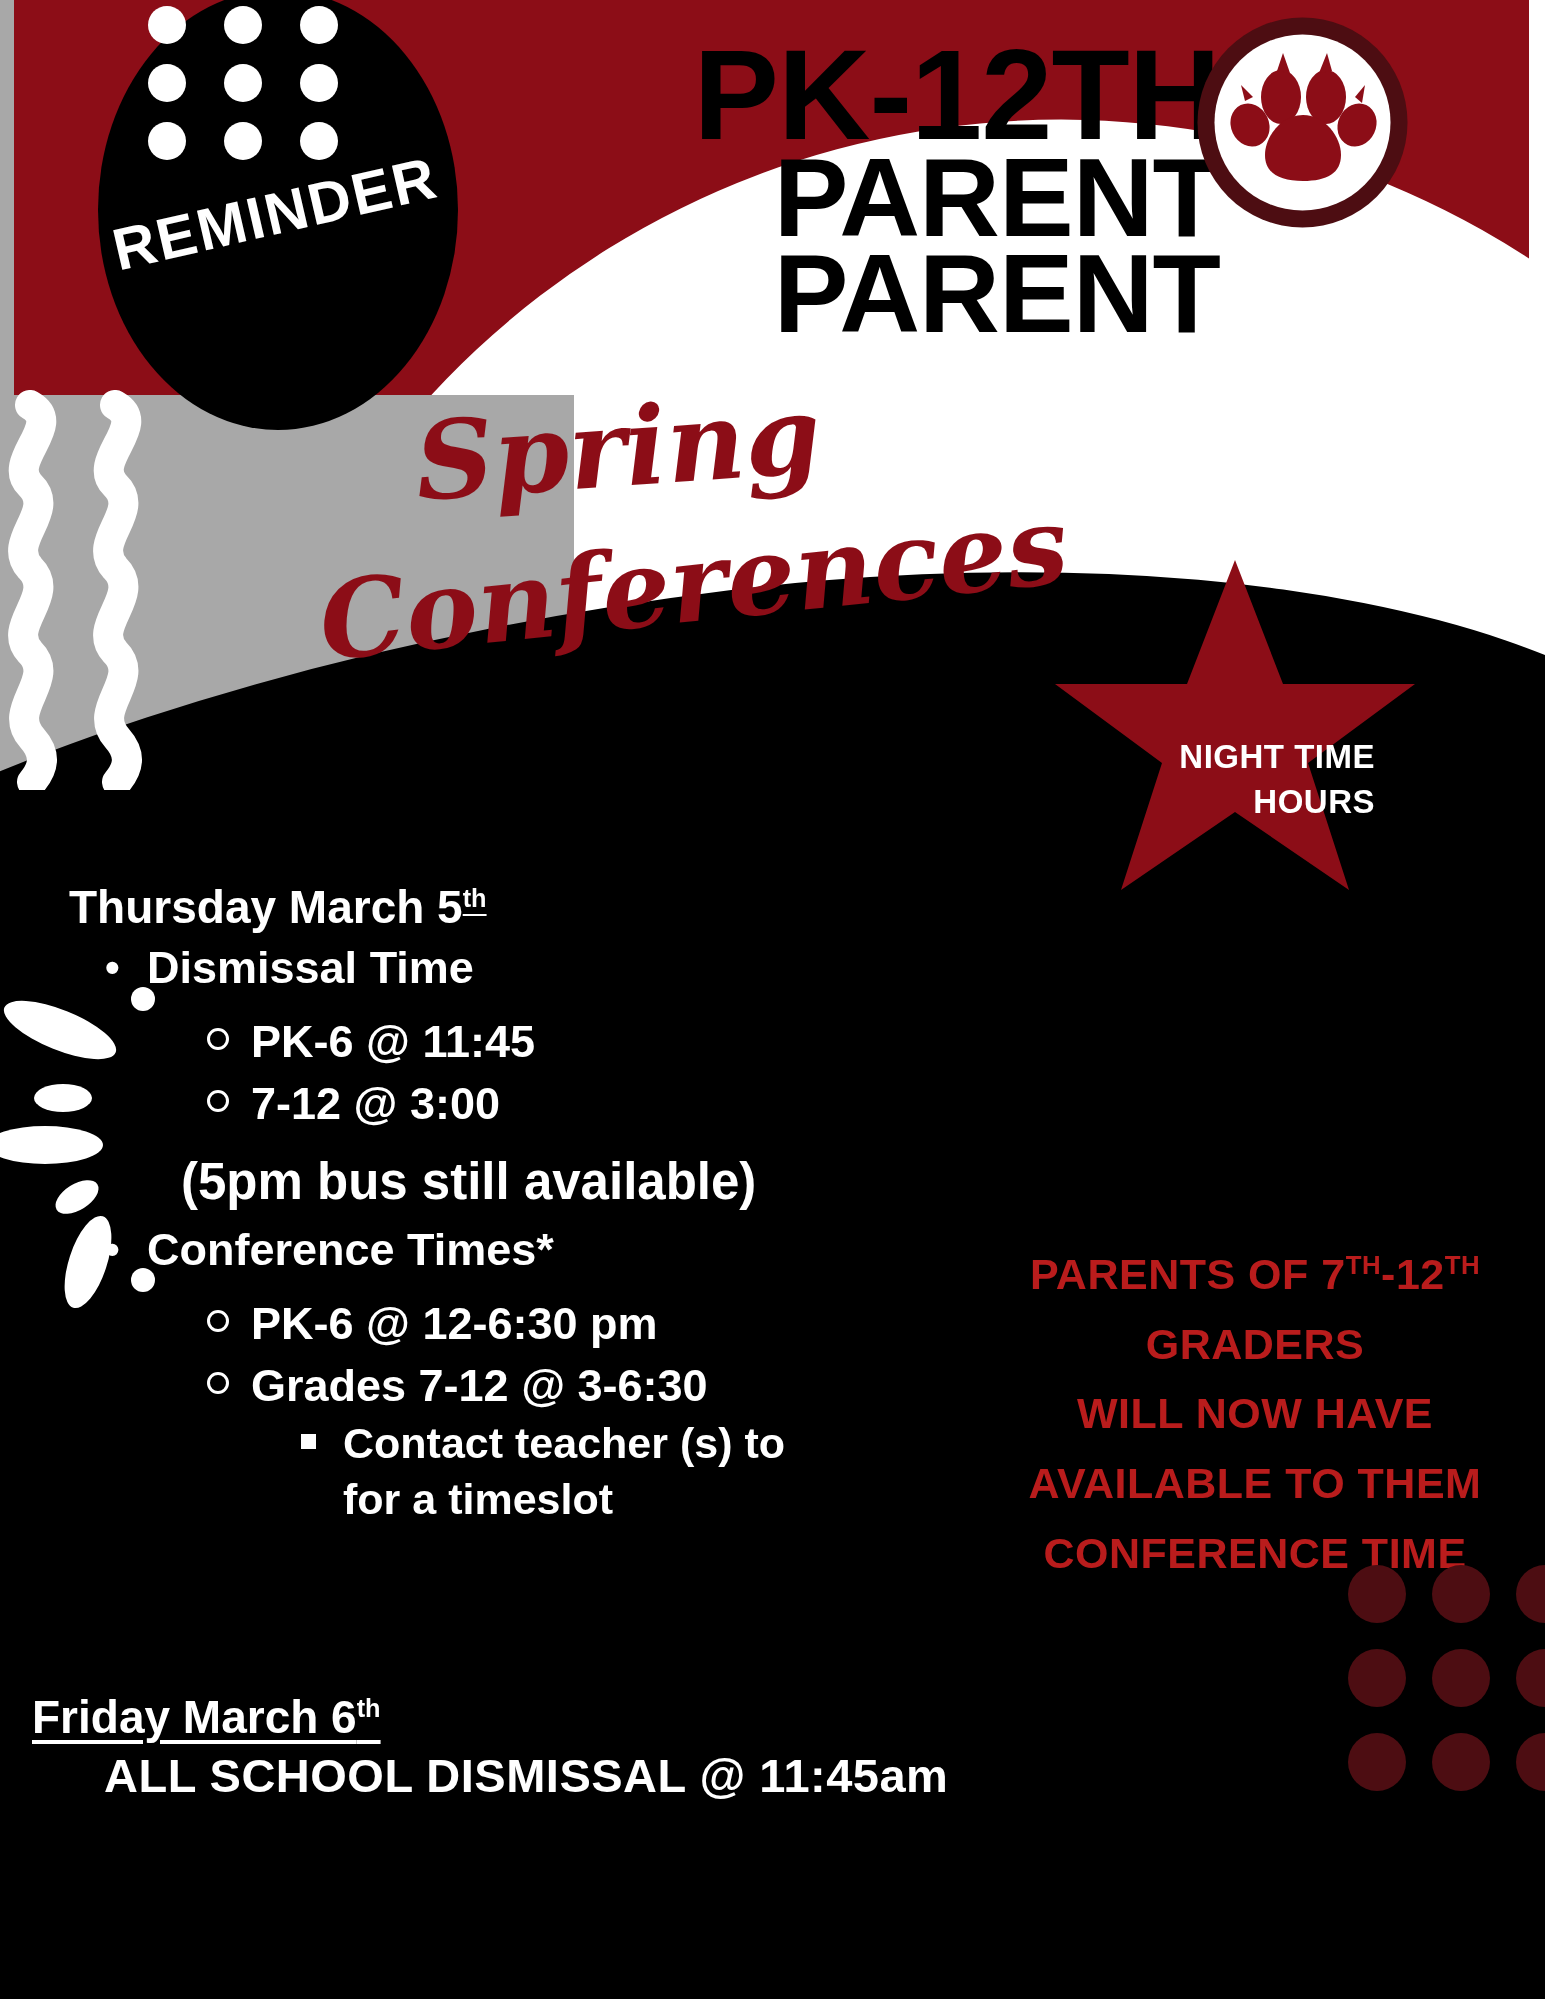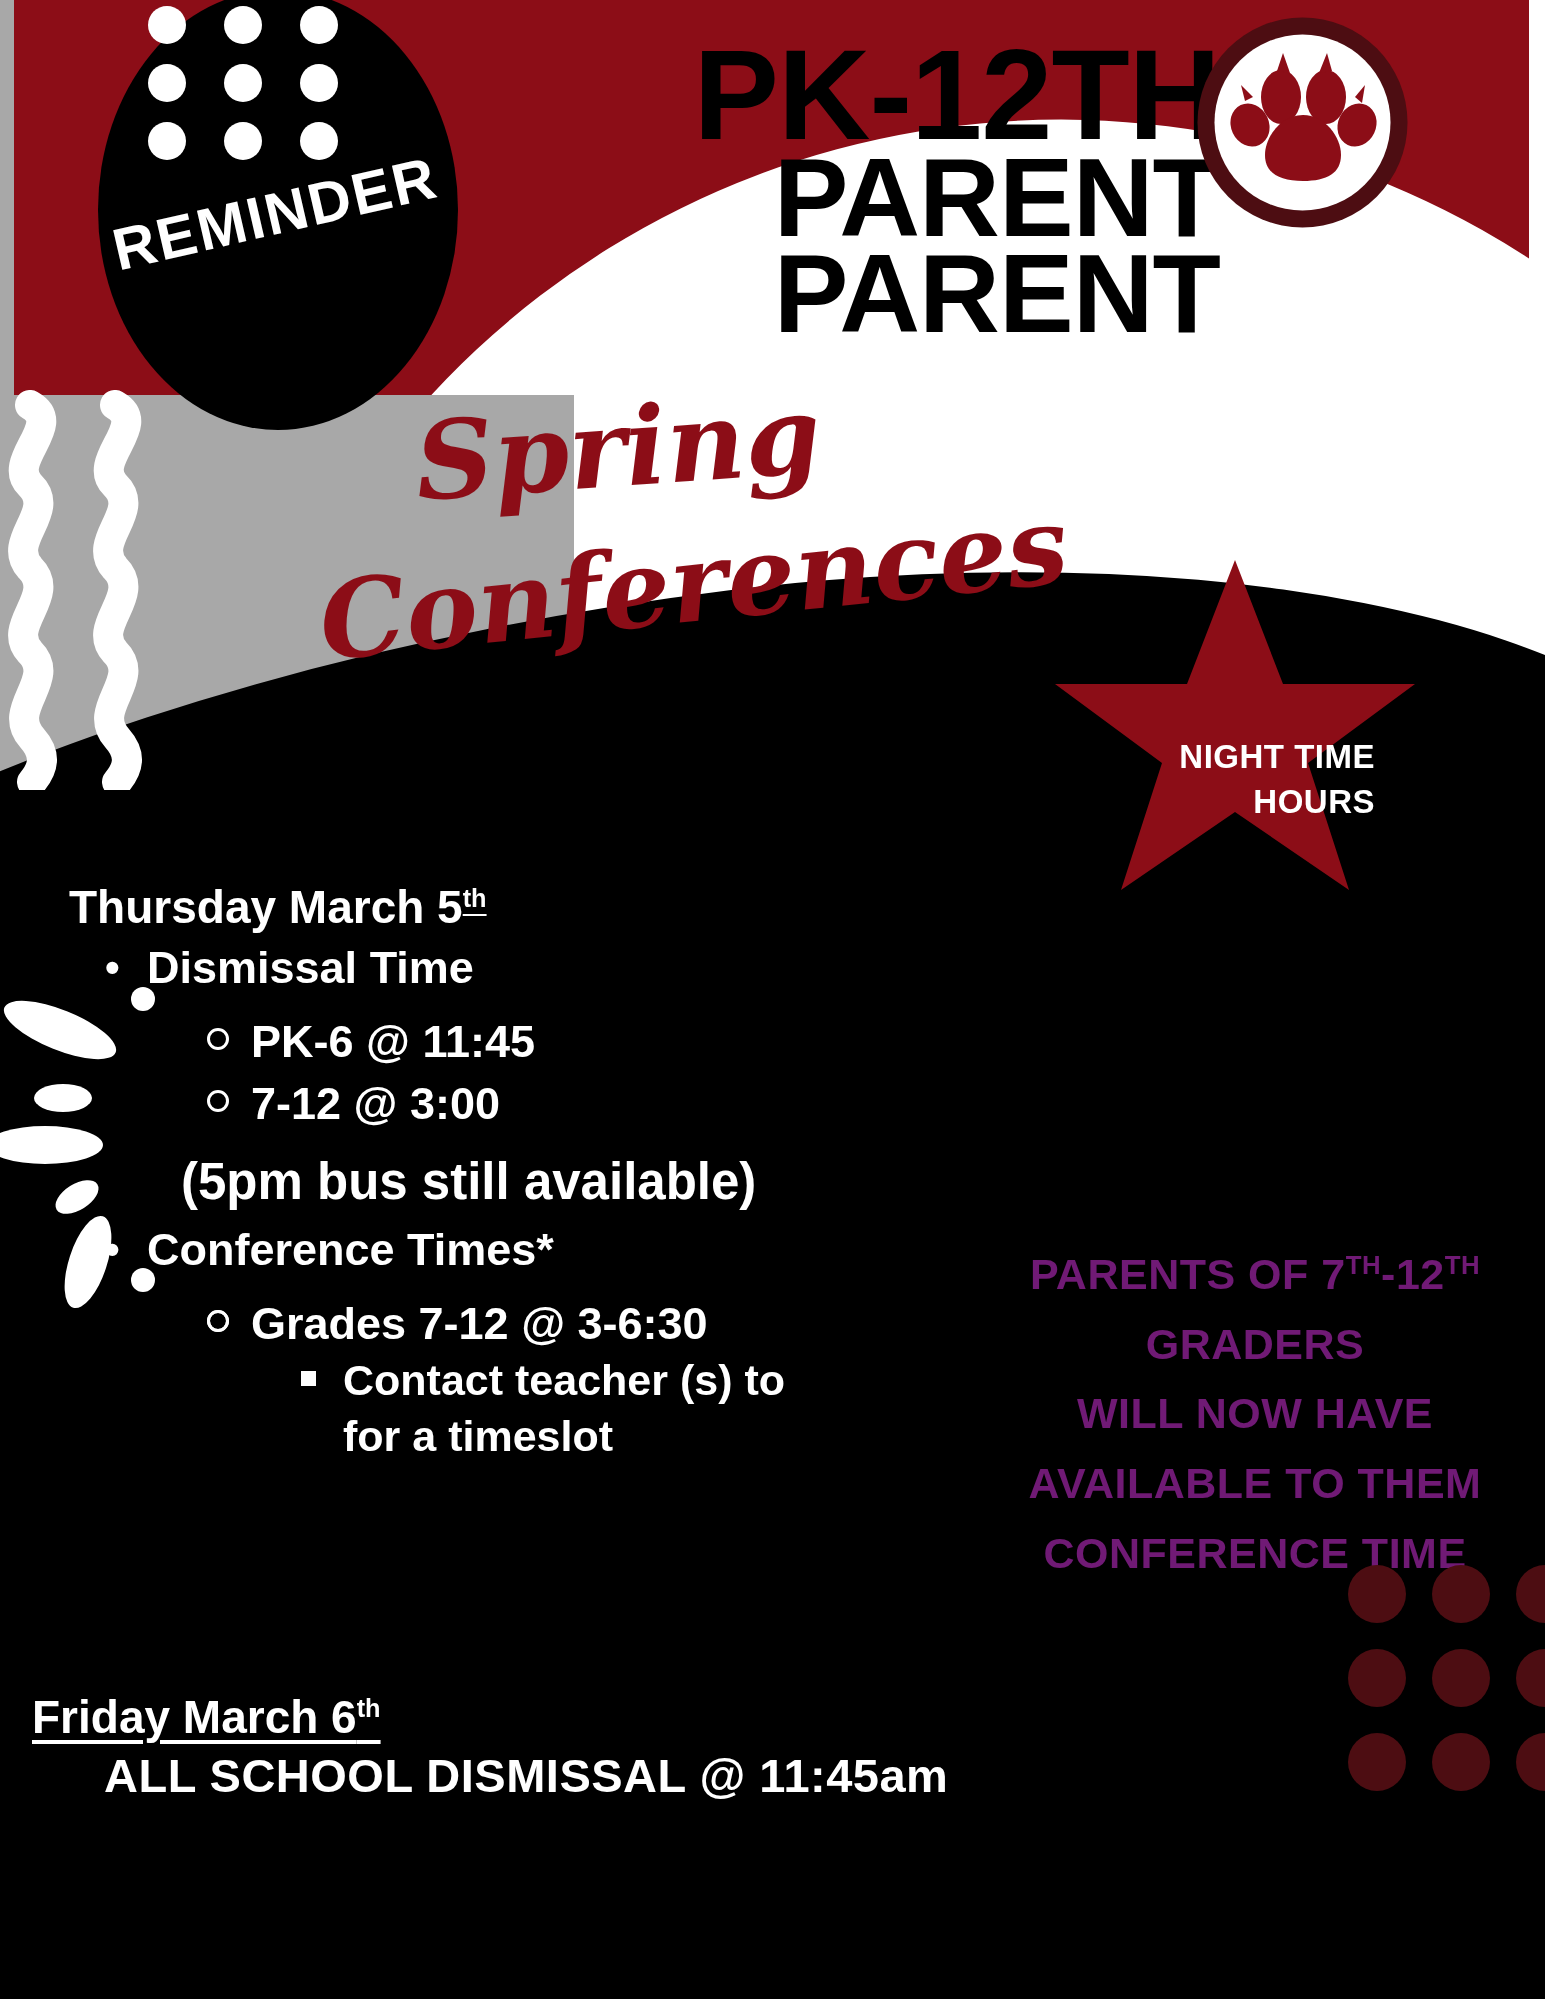--- a/index.html
+++ b/index.html
@@ -94,21 +94,21 @@
     position:absolute;left:-44px;top:15px;width:16px;height:16px;border-radius:50%;
     border:3px solid #fff;
   }
   .note-line{font-size:51px;font-weight:700;margin:2px 0 8px 34px;}
   ul.lvl3{list-style:none;margin:0;padding:0 0 0 92px;}
   ul.lvl3>li{position:relative;font-size:43px;font-weight:700;line-height:1.3;}
   ul.lvl3>li>.bullet-sq{position:absolute;left:-42px;top:18px;width:15px;height:15px;background:#fff;}
 
   
   .notice{
-    position:absolute;left:975px;top:1240px;width:560px;text-align:center;color:#701a75;
+    position:absolute;left:975px;top:1240px;width:560px;text-align:center;color:#b91c1c;
     font-weight:800;font-size:43px;line-height:1.62;letter-spacing:0.5px;
   }
   .notice sup{font-size:0.6em;}
 
   
   .bottom{position:absolute;left:32px;top:1690px;width:1000px;color:#ffffff;}
   .bottom .fri{
     font-size:46px;font-weight:800;text-decoration:underline;text-underline-offset:7px;
     text-decoration-thickness:4px;margin:0 0 4px 0;
   }
@@ -215,21 +215,21 @@
         <ul class="lvl2">
           <li><span class="bullet-o"></span><span>PK-6 @ 11:45</span></li>
           <li><span class="bullet-o"></span><span>7-12 @ 3:00</span></li>
         </ul>
         <div class="note-line">(5pm bus still available)</div>
       </li>
       <li>
         <span class="bullet">•</span>
         <span>Conference Times*</span>
         <ul class="lvl2">
-          <li><span class="bullet-o"></span></li>
+          <li><span class="bullet-o"></span><span>PK-6 @ 12-6:30 pm</span></li>
           <li>
             <span class="bullet-o"></span><span>Grades 7-12 @ 3-6:30</span>
             <ul class="lvl3">
               <li>
                 <span class="bullet-sq"></span>
                 <span>Contact teacher (s) to</span><br>
                 <span>for a timeslot</span>
               </li>
             </ul>
           </li>

